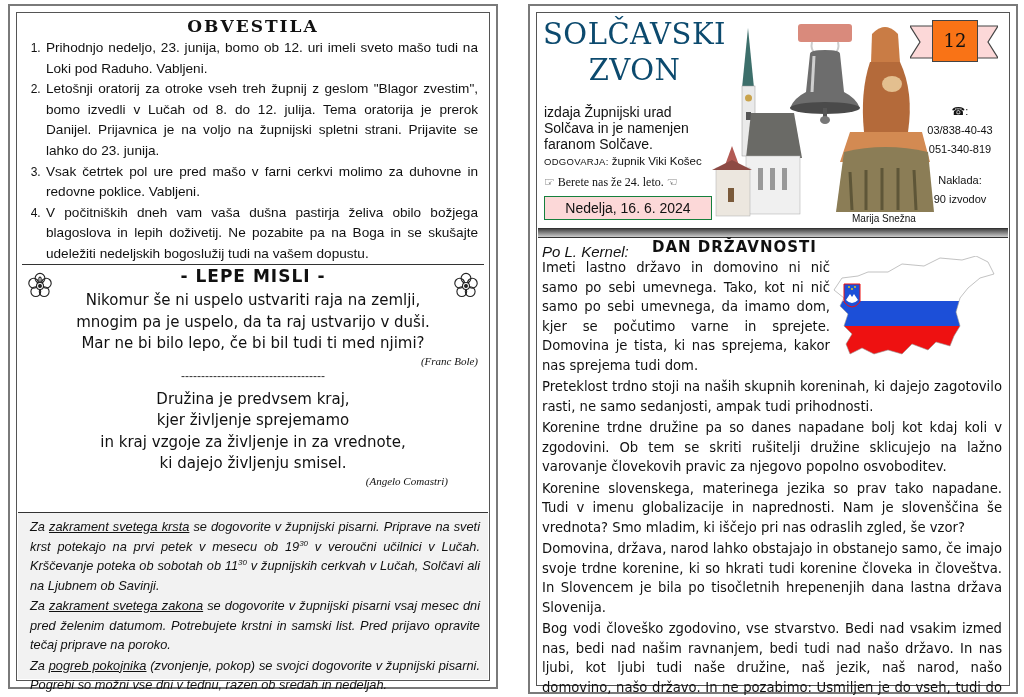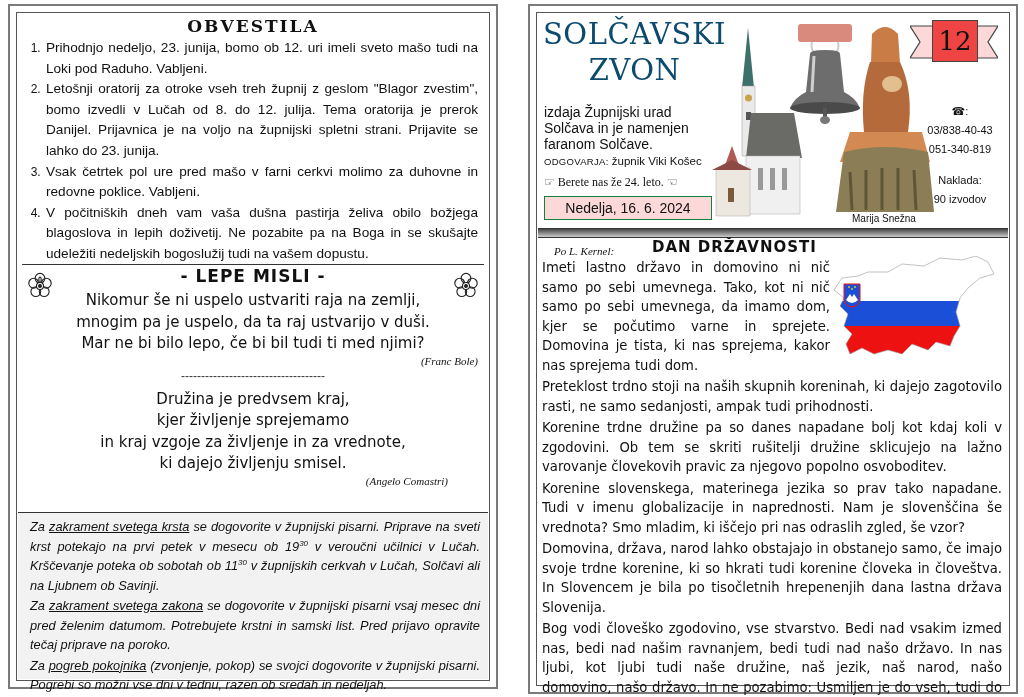--- a/index.html
+++ b/index.html
@@ -30,26 +30,26 @@
   
   .mast{position:absolute;left:0;right:0;top:0;height:208px;}
   .mast-title{position:absolute;left:4px;top:2px;width:185px;text-align:center;font-family:"DejaVu Serif",serif;font-size:29px;line-height:36px;color:#0c4a6e;letter-spacing:0.5px;}
   .mast-desc{position:absolute;left:6px;top:90px;width:180px;font-size:14px;line-height:16px;}
   .mast-resp{position:absolute;left:6px;top:141px;font-size:11.5px;}
   .mast-resp .sc{font-size:9.5px;letter-spacing:0.3px;}
   .mast-years{position:absolute;left:6px;top:161px;font-family:"Liberation Serif",serif;font-size:12px;}
   .date-box{position:absolute;left:6px;top:182px;width:166px;height:22px;background:#fcd8d8;border:1px solid #15803d;text-align:center;font-size:14px;line-height:22px;}
   .issue{position:absolute;right:10px;top:6px;width:88px;height:44px;}
   .issue .ribbon{position:absolute;left:0;right:0;top:4px;height:36px;}
-  .issue-num{position:absolute;left:22px;top:0;width:44px;height:40px;background:#ef4444;border:1.5px solid #444;font-family:"DejaVu Serif",serif;font-size:26px;text-align:center;line-height:40px;}
+  .issue-num{position:absolute;left:22px;top:0;width:44px;height:40px;background:#f97316;border:1.5px solid #444;font-family:"DejaVu Serif",serif;font-size:18px;text-align:center;line-height:40px;}
   .contact{position:absolute;right:8px;top:88px;width:80px;text-align:center;font-size:11px;line-height:19px;}
   .sep-bar{position:absolute;left:0;right:0;top:214px;height:8px;background:linear-gradient(#444,#ccc);border-top:1px solid #333;border-bottom:1px solid #333;}
   .article{position:absolute;left:4px;right:6px;top:226px;font-family:"DejaVu Sans",sans-serif;font-size:13.2px;line-height:19.5px;text-align:justify;}
   .art-head{height:18px;position:relative;}
-  .byline{position:absolute;left:12px;top:2px;font-style:italic;font-size:11px;font-family:Liberation Serif, serif;}
+  .byline{position:absolute;left:0;top:2px;font-style:italic;font-size:15px;font-family:Liberation Sans, sans-serif;}
   .art-title{position:absolute;left:110px;top:-2px;font-weight:bold;font-size:15px;letter-spacing:1px;}
   .article p{margin:0 0 2px 0;}
   .map{position:absolute;right:4px;top:16px;width:170px;height:100px;}
   .pic{position:absolute;}
   .caption{position:absolute;font-size:10px;}
 </style>
 </head>
 <body>
 
 <div class="page page-left">

